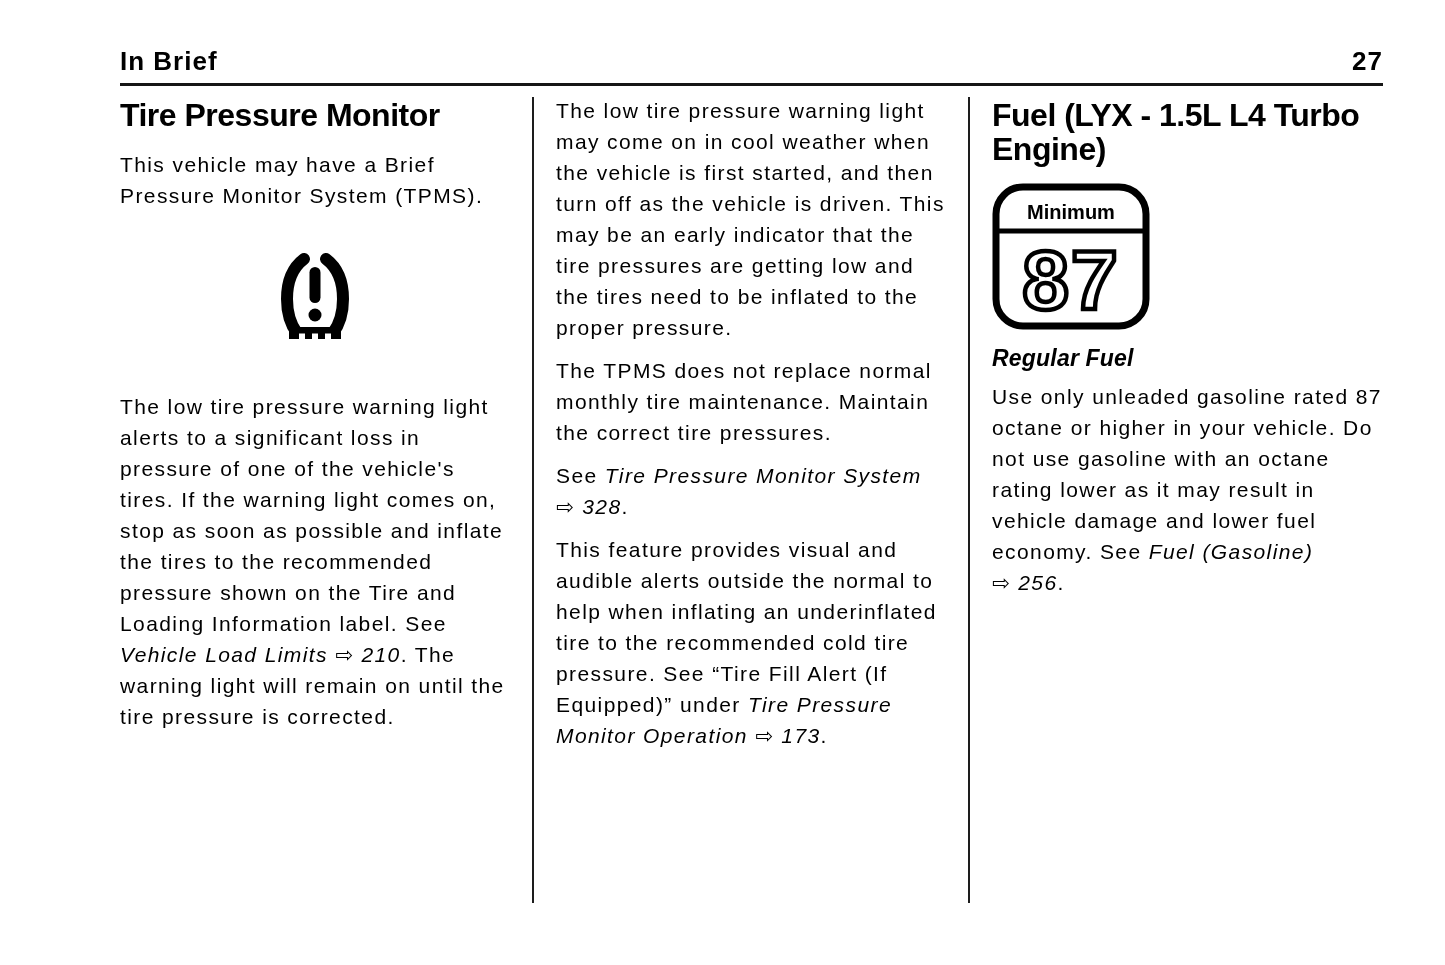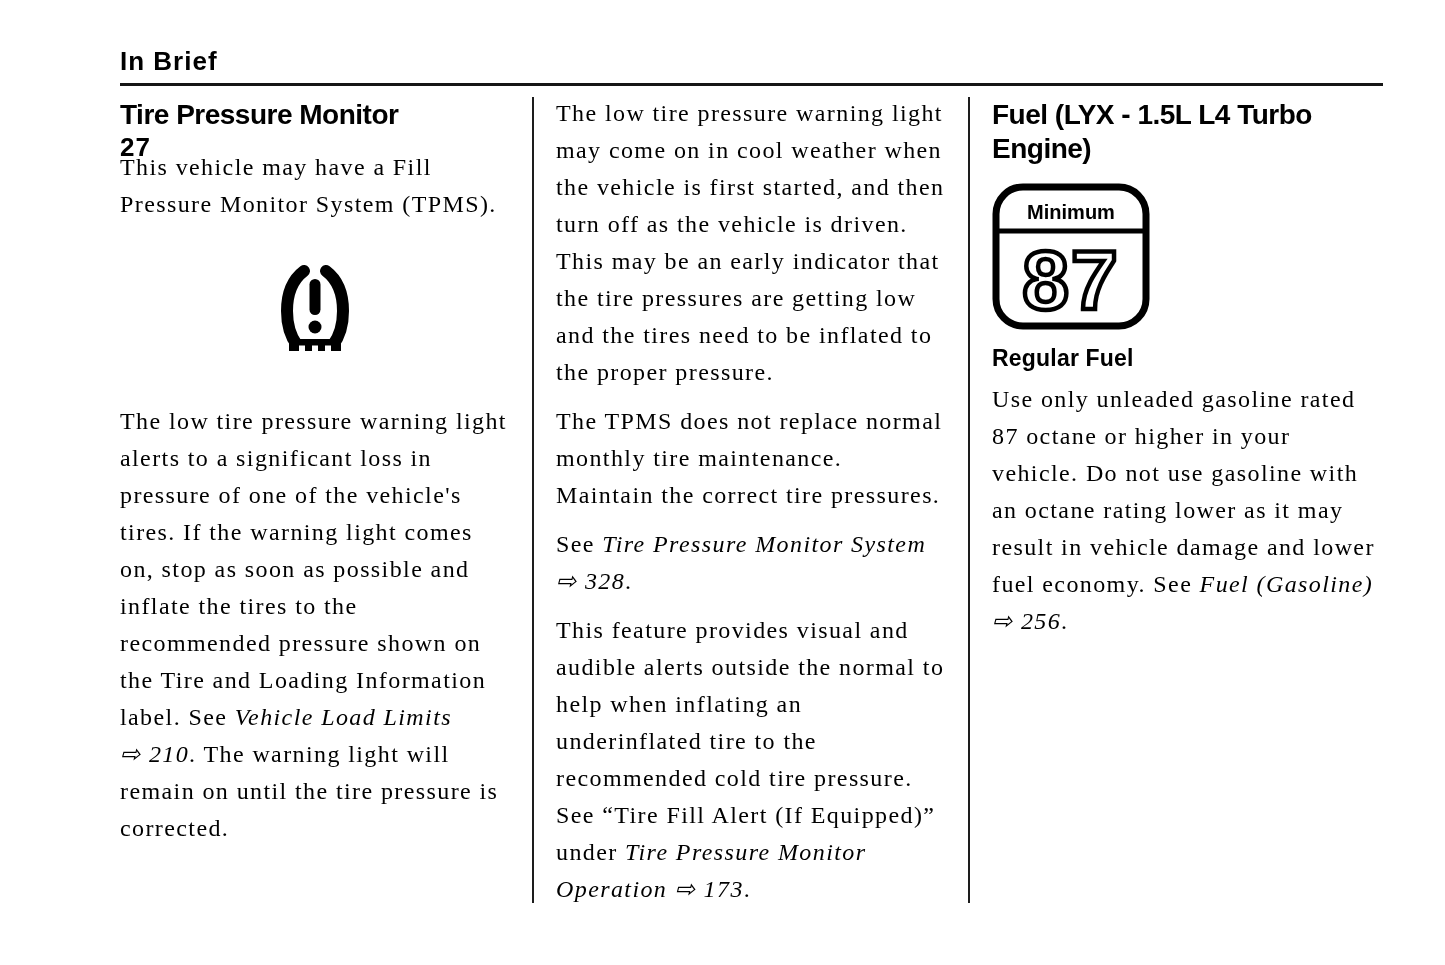--- a/index.html
+++ b/index.html
@@ -18,21 +18,20 @@
   .header {
     position: absolute;
     top: 46px; left: 120px; right: 62px;
     display: flex;
     justify-content: space-between;
     align-items: baseline;
     gap: 55px;
     font-weight: bold;
     font-size: 26px;
     letter-spacing: 1px;
-    flex-direction: column;
   }
   .rule {
     position: absolute;
     top: 83px; left: 120px;
     width: 1263px; height: 3px;
     background: #161616;
   }
   .cols {
     position: absolute;
     top: 95px; left: 120px;
@@ -40,40 +39,39 @@
     align-items: flex-start;
   }
   .col { width: 390px; flex: none; }
   .vdiv {
     width: 2px; height: 806px;
     background: #1d1d1d;
     flex: none;
     margin: 2px 22px 0 22px;
   }
   h1 {
-    font-size: 28px;
+    font-size: 32px;
     line-height: 34px;
     font-weight: bold;
     letter-spacing: -0.5px;
     margin: 3px 0 17px 0;
   }
   h2 {
     font-size: 23px;
     line-height: 28px;
     font-weight: bold;
     letter-spacing: 0.2px;
     margin: 15px 0 11px 0;
   }
-  h2.fuel-sub { margin: 14px 0 9px 0; }
+  h2.fuel-sub { margin: 14px 0 9px 0; font-style: italic; }
   p {
-    font-size: 24px;
-    line-height: 37px;
+    font-size: 21px;
+    line-height: 31px;
     letter-spacing: 1.4px;
     margin: 0 0 12px 0;
-    font-family: Liberation Serif, serif;
   }
   .ref { font-style: italic; }
   .nowrap { white-space: nowrap; text-align: center; }
   .tpms-wrap {
     text-align: center;
     margin: 40px 0 46px 0;
   }
   .fuel-wrap {
     text-align: left;
     margin: 17px 0 0 0;
@@ -88,21 +86,21 @@
   <div class="header">
     <span>In Brief</span>
     <span>27</span>
   </div>
   <div class="rule"></div>
 
   <div class="cols">
 
     <div class="col">
       <h1>Tire Pressure Monitor</h1>
-      <p>This vehicle may have a Fill Pressure Monitor System (TPMS).</p>
+      <p>This vehicle may have a Brief Pressure Monitor System (TPMS).</p>
 
       <div class="tpms-wrap">
         <svg width="76" height="94" viewBox="0 0 76 94" aria-hidden="true">
           <path d="M27,8 C15,17 10,32 10,48 C10,63 14,74 20,82" fill="none" stroke="#000" stroke-width="12" stroke-linecap="round"></path>
           <path d="M49,8 C61,17 66,32 66,48 C66,63 62,74 56,82" fill="none" stroke="#000" stroke-width="12" stroke-linecap="round"></path>
           <rect x="12" y="76" width="52" height="12" fill="#000"></rect>
           <rect x="22" y="82.5" width="6" height="5.5" fill="#fff"></rect>
           <rect x="35" y="82.5" width="6" height="5.5" fill="#fff"></rect>
           <rect x="48" y="82.5" width="6" height="5.5" fill="#fff"></rect>
           <rect x="32.5" y="16" width="11" height="36" rx="5.5" fill="#000"></rect>

